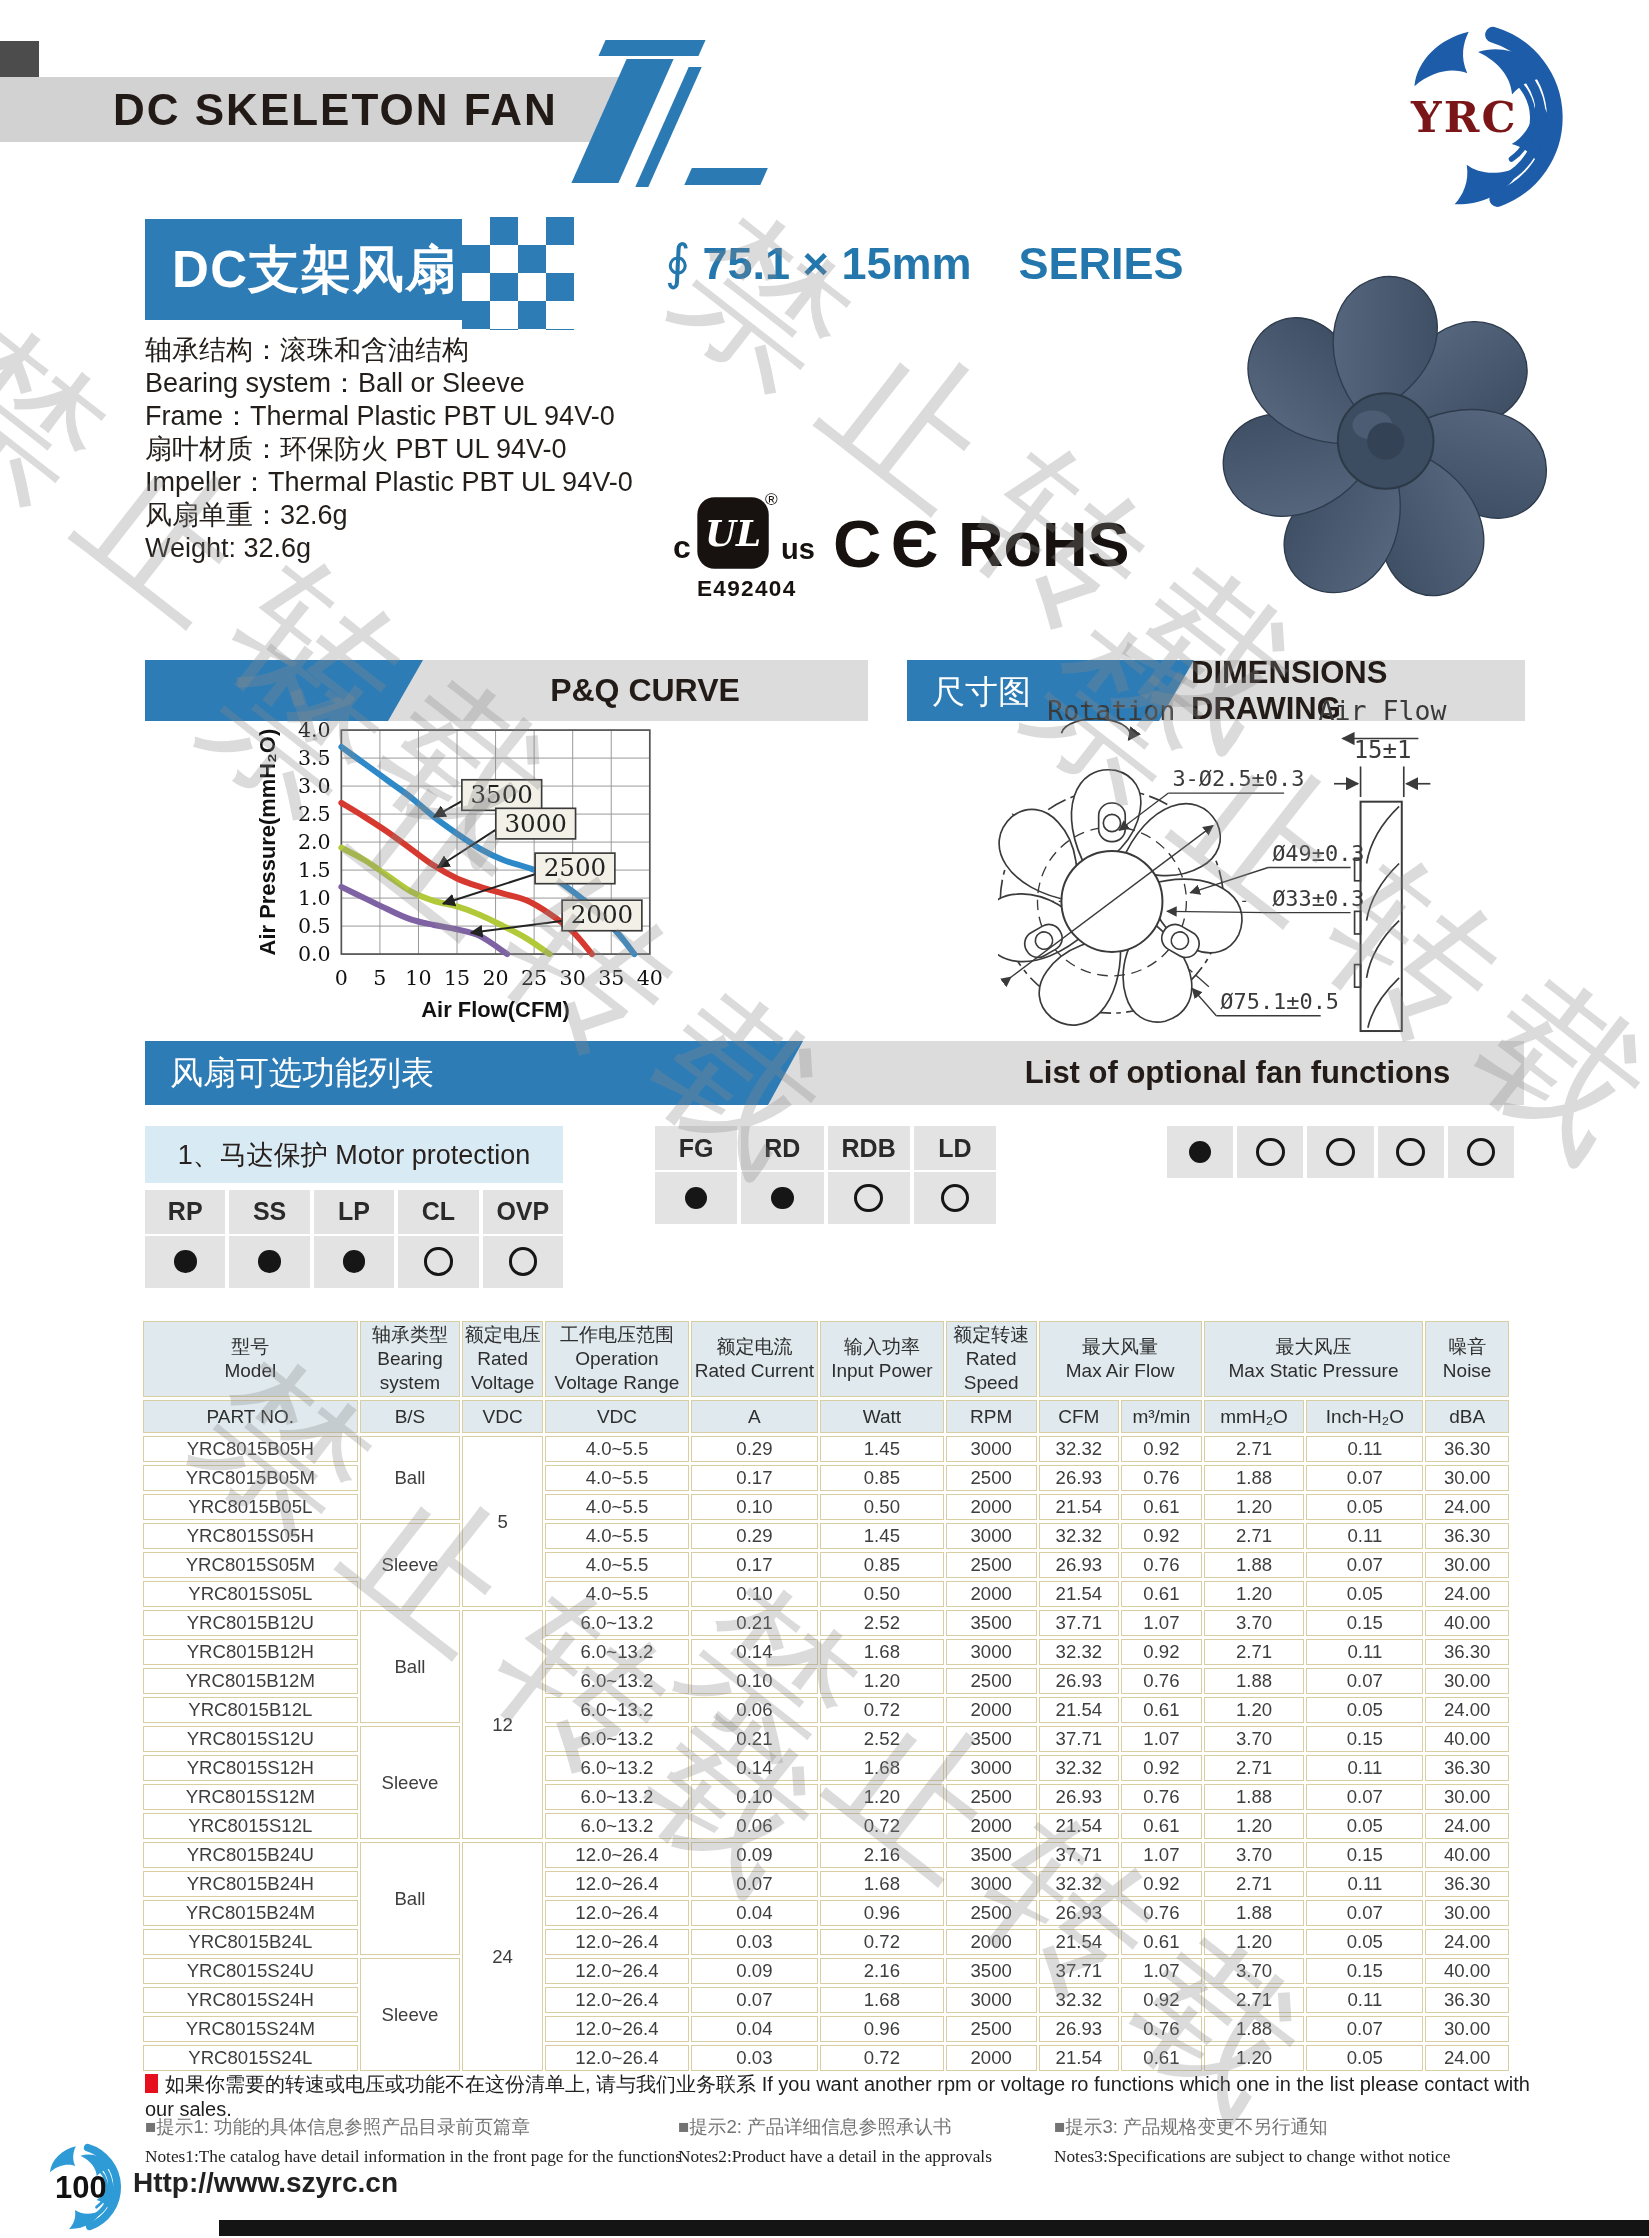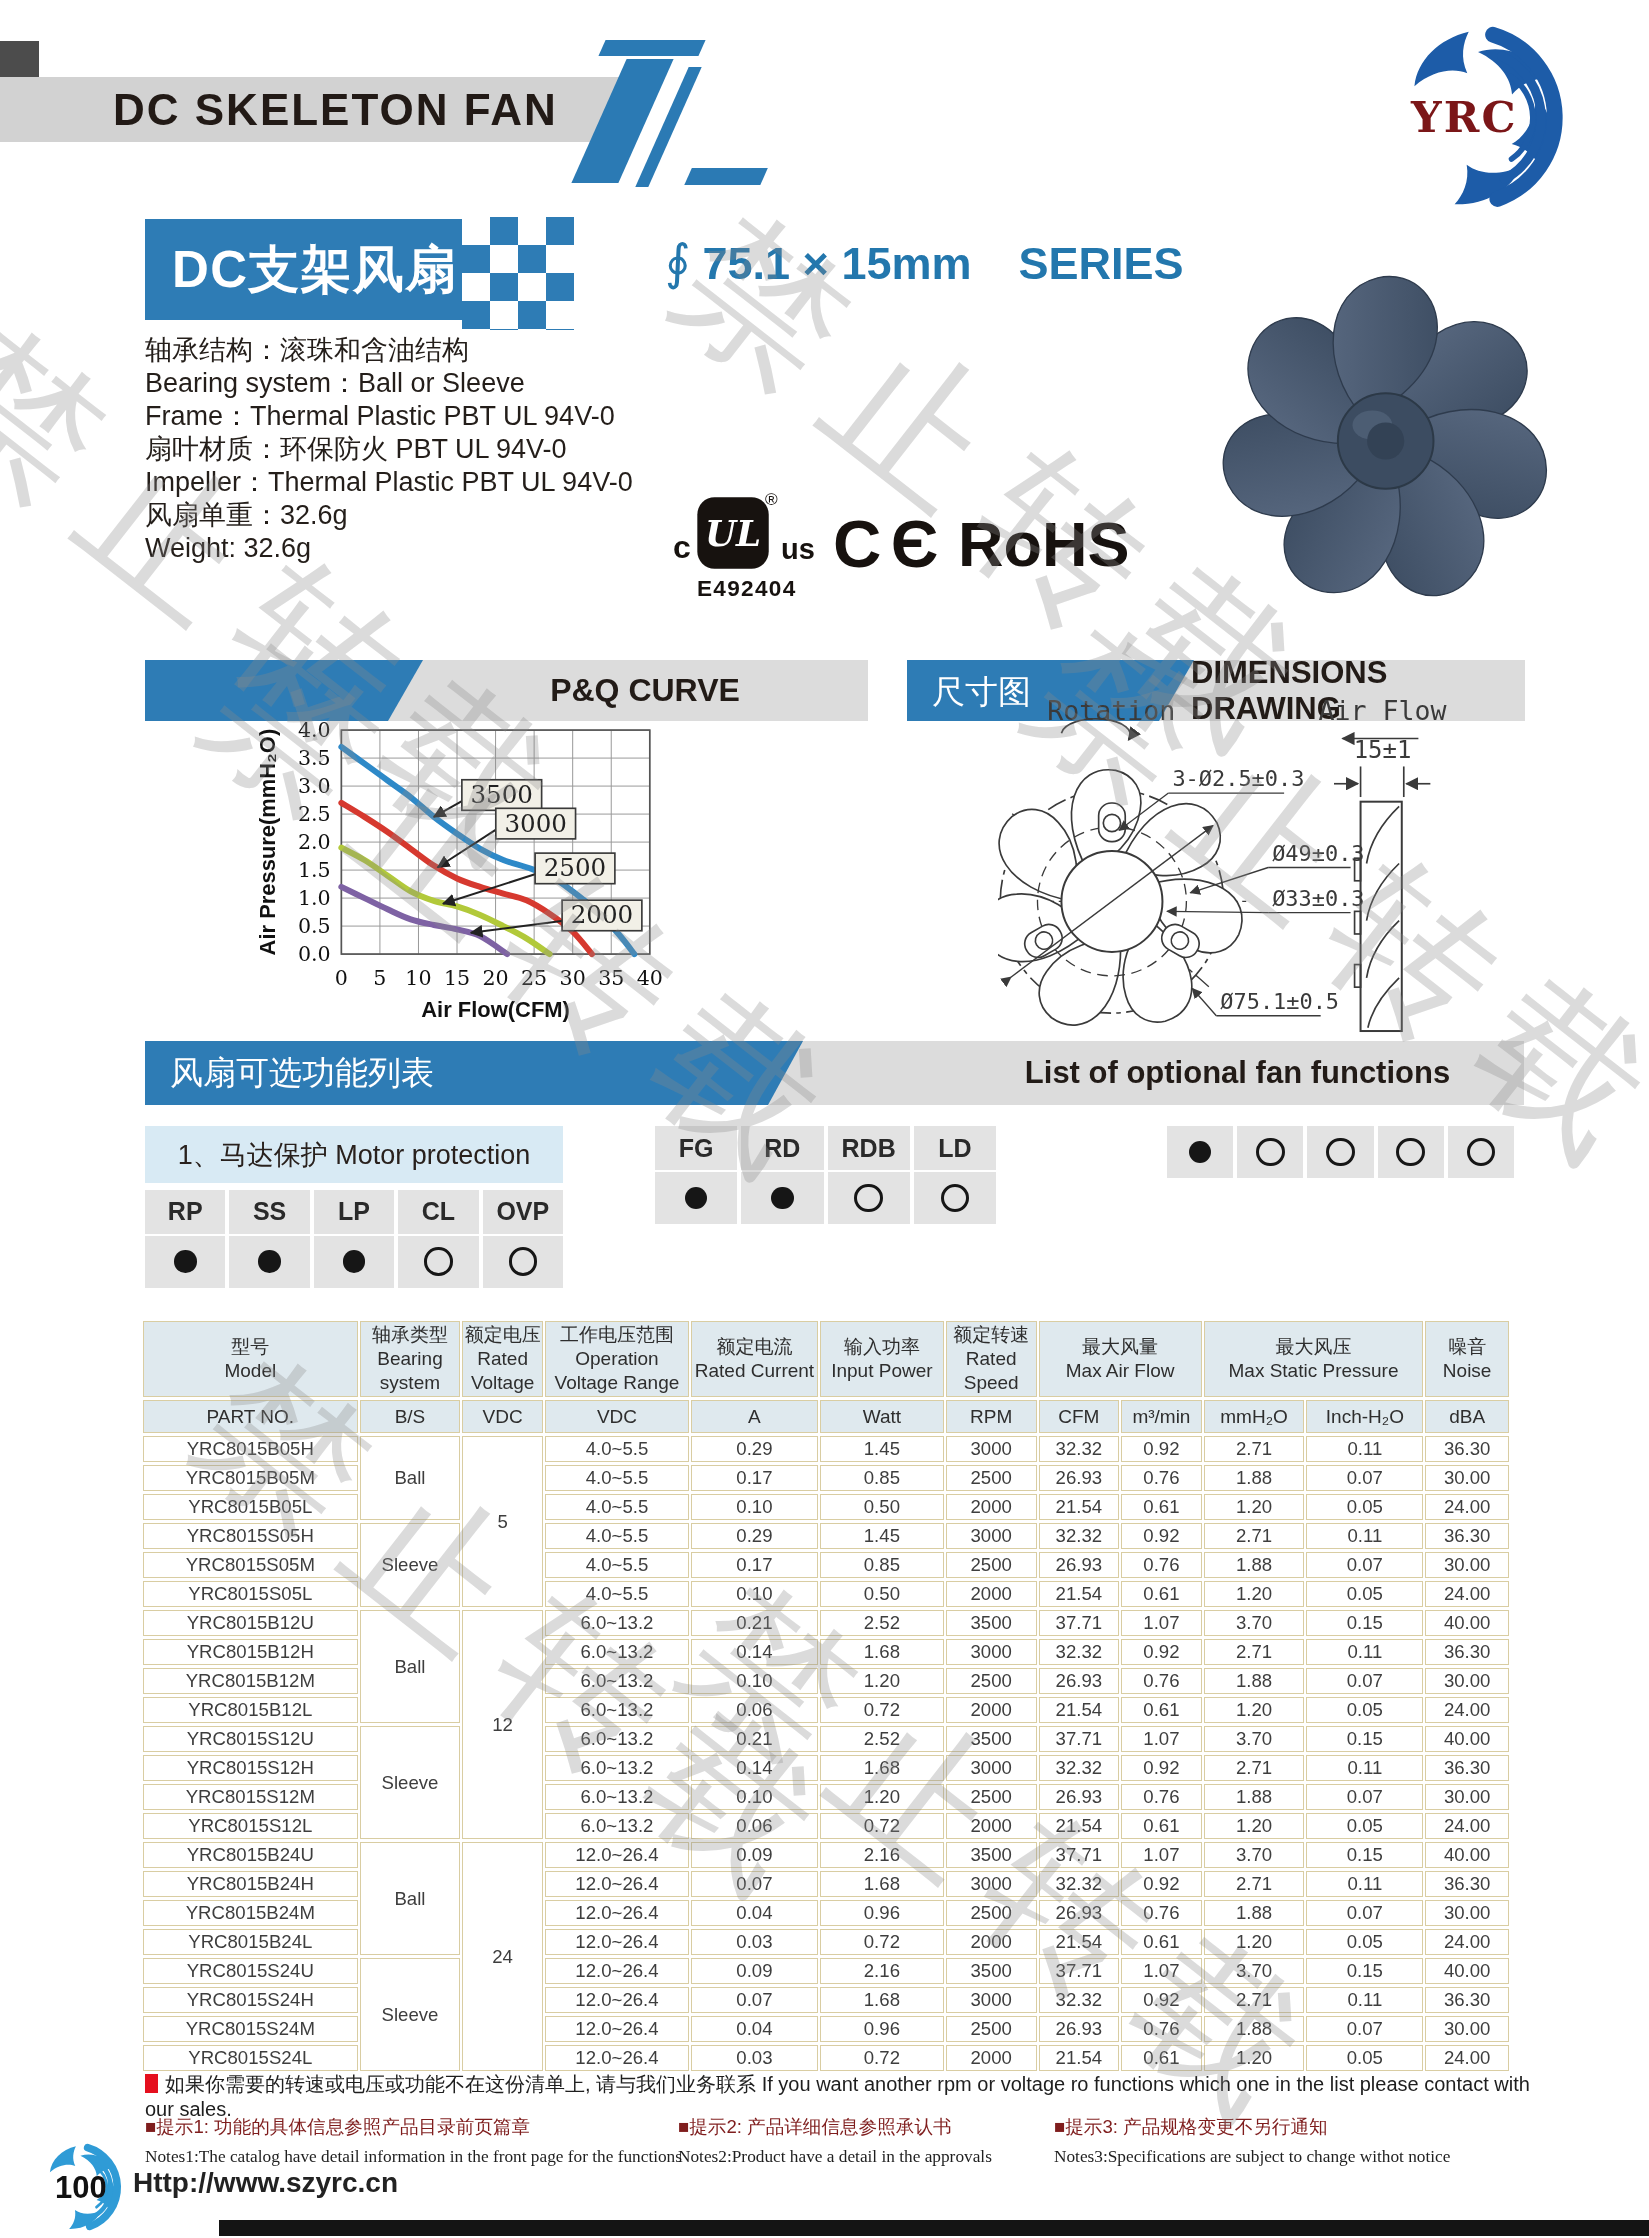--- a/index.html
+++ b/index.html
@@ -37,21 +37,21 @@
   .dot.filled{background:#161616}
   .dot.open{border:3.3px solid #161616}
   
   #spec-table{border-collapse:separate;border-spacing:2.7px 3.3px;table-layout:fixed;width:1370px}
   #spec-table th,#spec-table td{border:1.3px solid #d9cda2;text-align:center;vertical-align:middle;overflow:hidden}
   #spec-table th.hgroup{background:#dfe9ee;height:67px;font-weight:normal;font-size:19px;color:#2e2e2e;line-height:24px}
   #spec-table th.hunit{background:#dfe9ee;height:29px;font-weight:normal;font-size:19px;color:#2e2e2e}
   #spec-table td{height:21px;font-size:18.6px;color:#3e3e3e;background:#fff}
   
   .redsq{display:inline-block;width:13.3px;height:18.6px;background:#e50f1e;margin-right:6.7px;vertical-align:-2px}
-  .note-cn{font-size:18.6px;color:#7f1d1d}
+  .note-cn{font-size:18.6px;color:#737373}
   .note-en{font-size:17.3px;color:#1f1f1f;font-family:"Liberation Serif",serif}
   .wm{position:absolute;font-family:"DejaVu Serif",serif;font-size:160px;letter-spacing:30px;color:#8a8a8a;
       opacity:.30;transform:rotate(38deg);transform-origin:0 0;white-space:nowrap;pointer-events:none}
 </style>
 </head>
 <body>
 
 <div id="page">
 
   <div class="abs" style="left:0;top:41px;width:39px;height:39px;background:#4c4c4c"></div>

